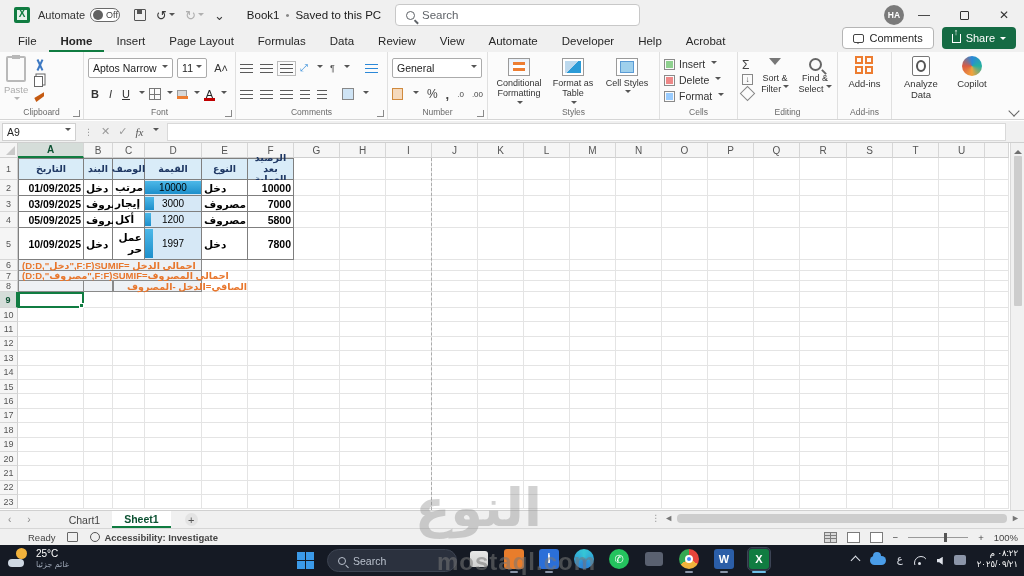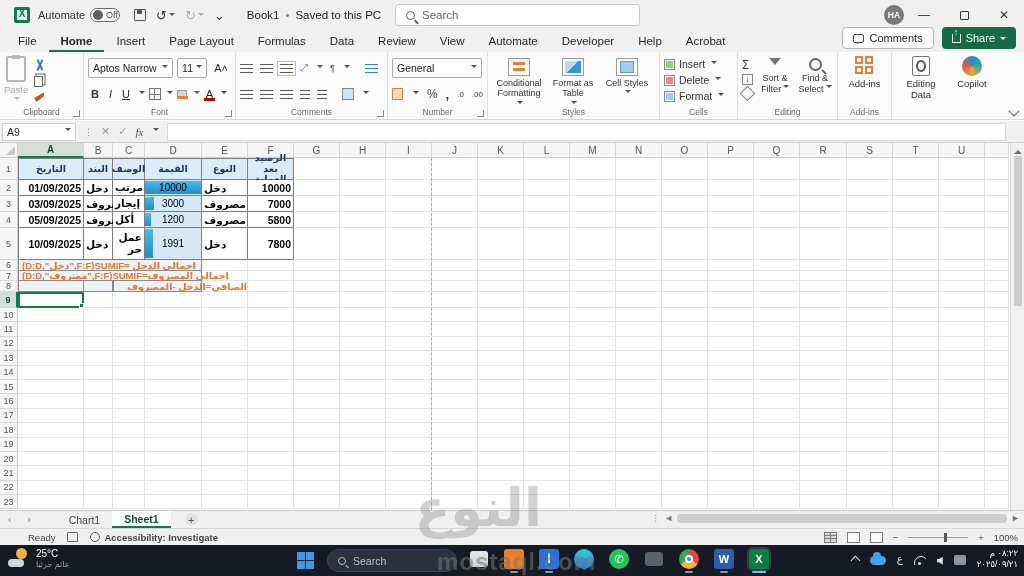--- a/index.html
+++ b/index.html
@@ -421,21 +421,21 @@
         </span>
       <span>Add-ins</span>
     </div>
     <div class="glabel">Add-ins</div>
   </div>
 
   <div class="rgroup" style="width:106px;border-right:none;">
     <div style="display:flex;gap:4px;">
       <div class="bigbtn" style="width:52px;">
         <span class="adico"></span>
-        <span>Editing Data</span>
+        <span>Analyze Data</span>
       </div>
       <div class="bigbtn" style="width:46px;">
         <span class="copilotico"></span>
         <span>Copilot</span>
       </div>
     </div>
   </div>
 
 
   <div style="position:relative;flex:1;">
@@ -1043,21 +1043,21 @@
         <div class="dbar" style="width: 10%;"></div>
         <span class="num">1200</span>
       </div>
       <div class="tdc b r" dir="rtl" style="grid-area: 5 / 6;">مصروف</div>
       <div class="tdc b r" style="grid-area: 5 / 7;">5800</div>
       <div class="tdc b r first" style="grid-area: 6 / 2;">10/09/2025</div>
       <div class="tdc b r" dir="rtl" style="grid-area: 6 / 3;">دخل</div>
       <div class="tdc b r wrap" dir="rtl" style="grid-area: 6 / 4;">عمل حر</div>
       <div class="tdc valcell" style="grid-area: 6 / 5;">
         <div class="dbar" style="width: 14%;"></div>
-        <span class="num">1991</span>
+        <span class="num">1997</span>
       </div>
       <div class="tdc b r" dir="rtl" style="grid-area: 6 / 6;">دخل</div>
       <div class="tdc b r" style="grid-area: 6 / 7;">7800</div>
       <div class="fcell" style="grid-area: 7 / 2 / auto / 6;">اجمالي الدخل =SUMIF(F:F,"دخل",D:D)</div>
       <div class="fcell" style="grid-area: 8 / 2 / auto / 6;">اجمالي المصروف=SUMIF(F:F,"مصروف",D:D)</div>
       <div class="fempty first" style="grid-area: 9 / 2;"></div>
       <div class="fempty" style="grid-area: 9 / 3;"></div>
       <div class="fcell" style="grid-area: 9 / 4 / auto / 6; padding-left: 13px;">الصافي=الدخل -المصروف</div>
       <div class="selcell" style="grid-area: 10 / 2;">
         <span class="handle"></span>

